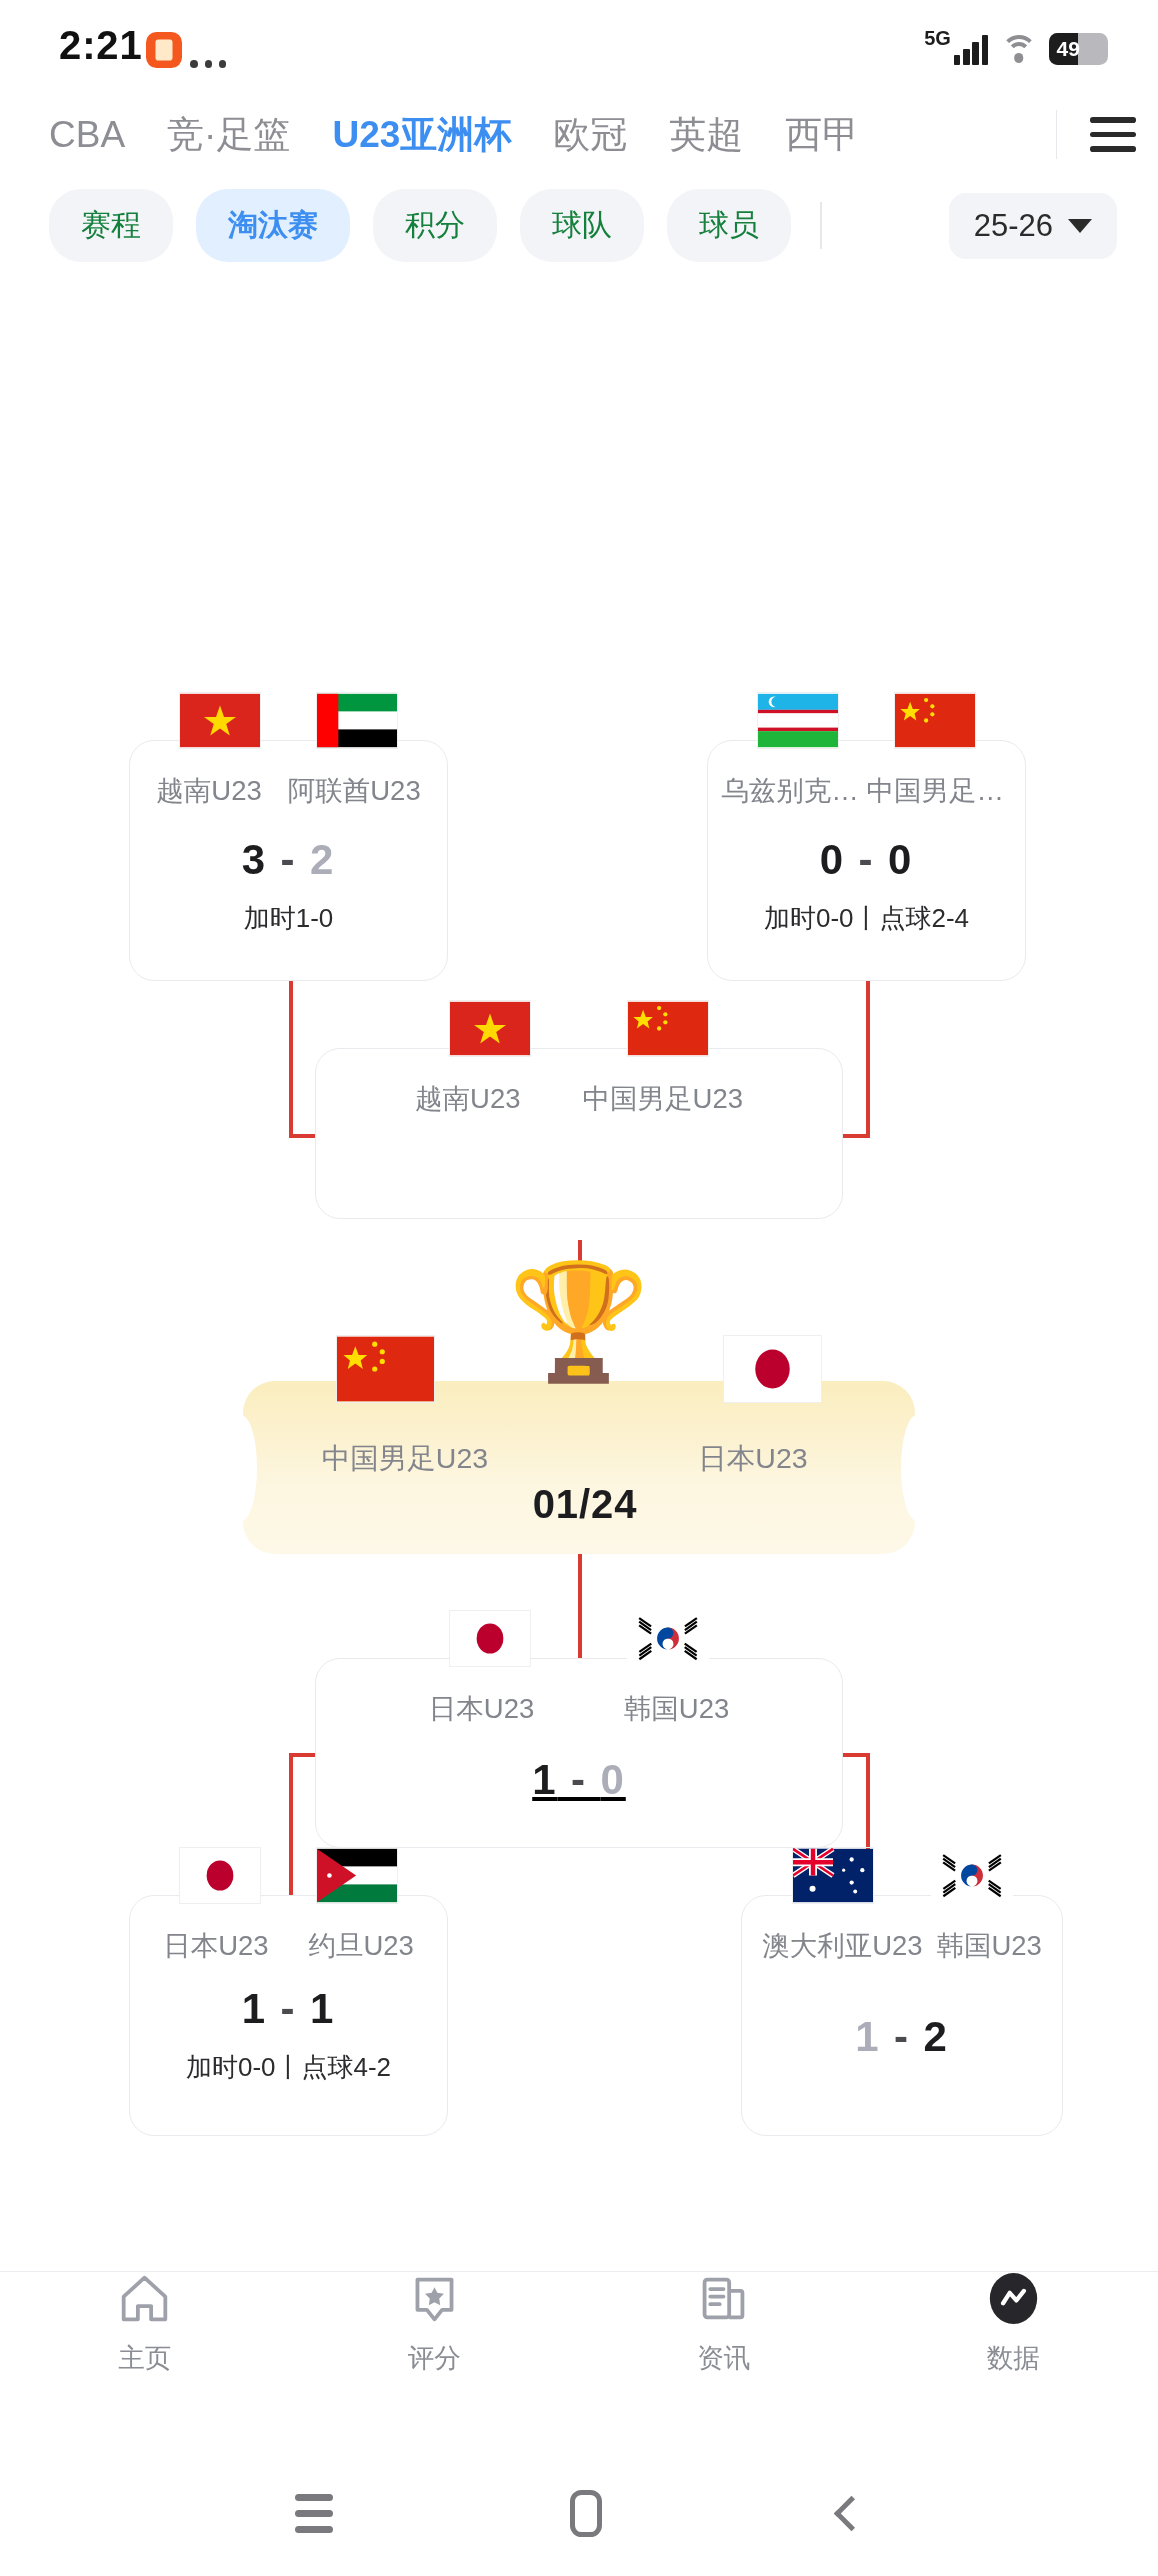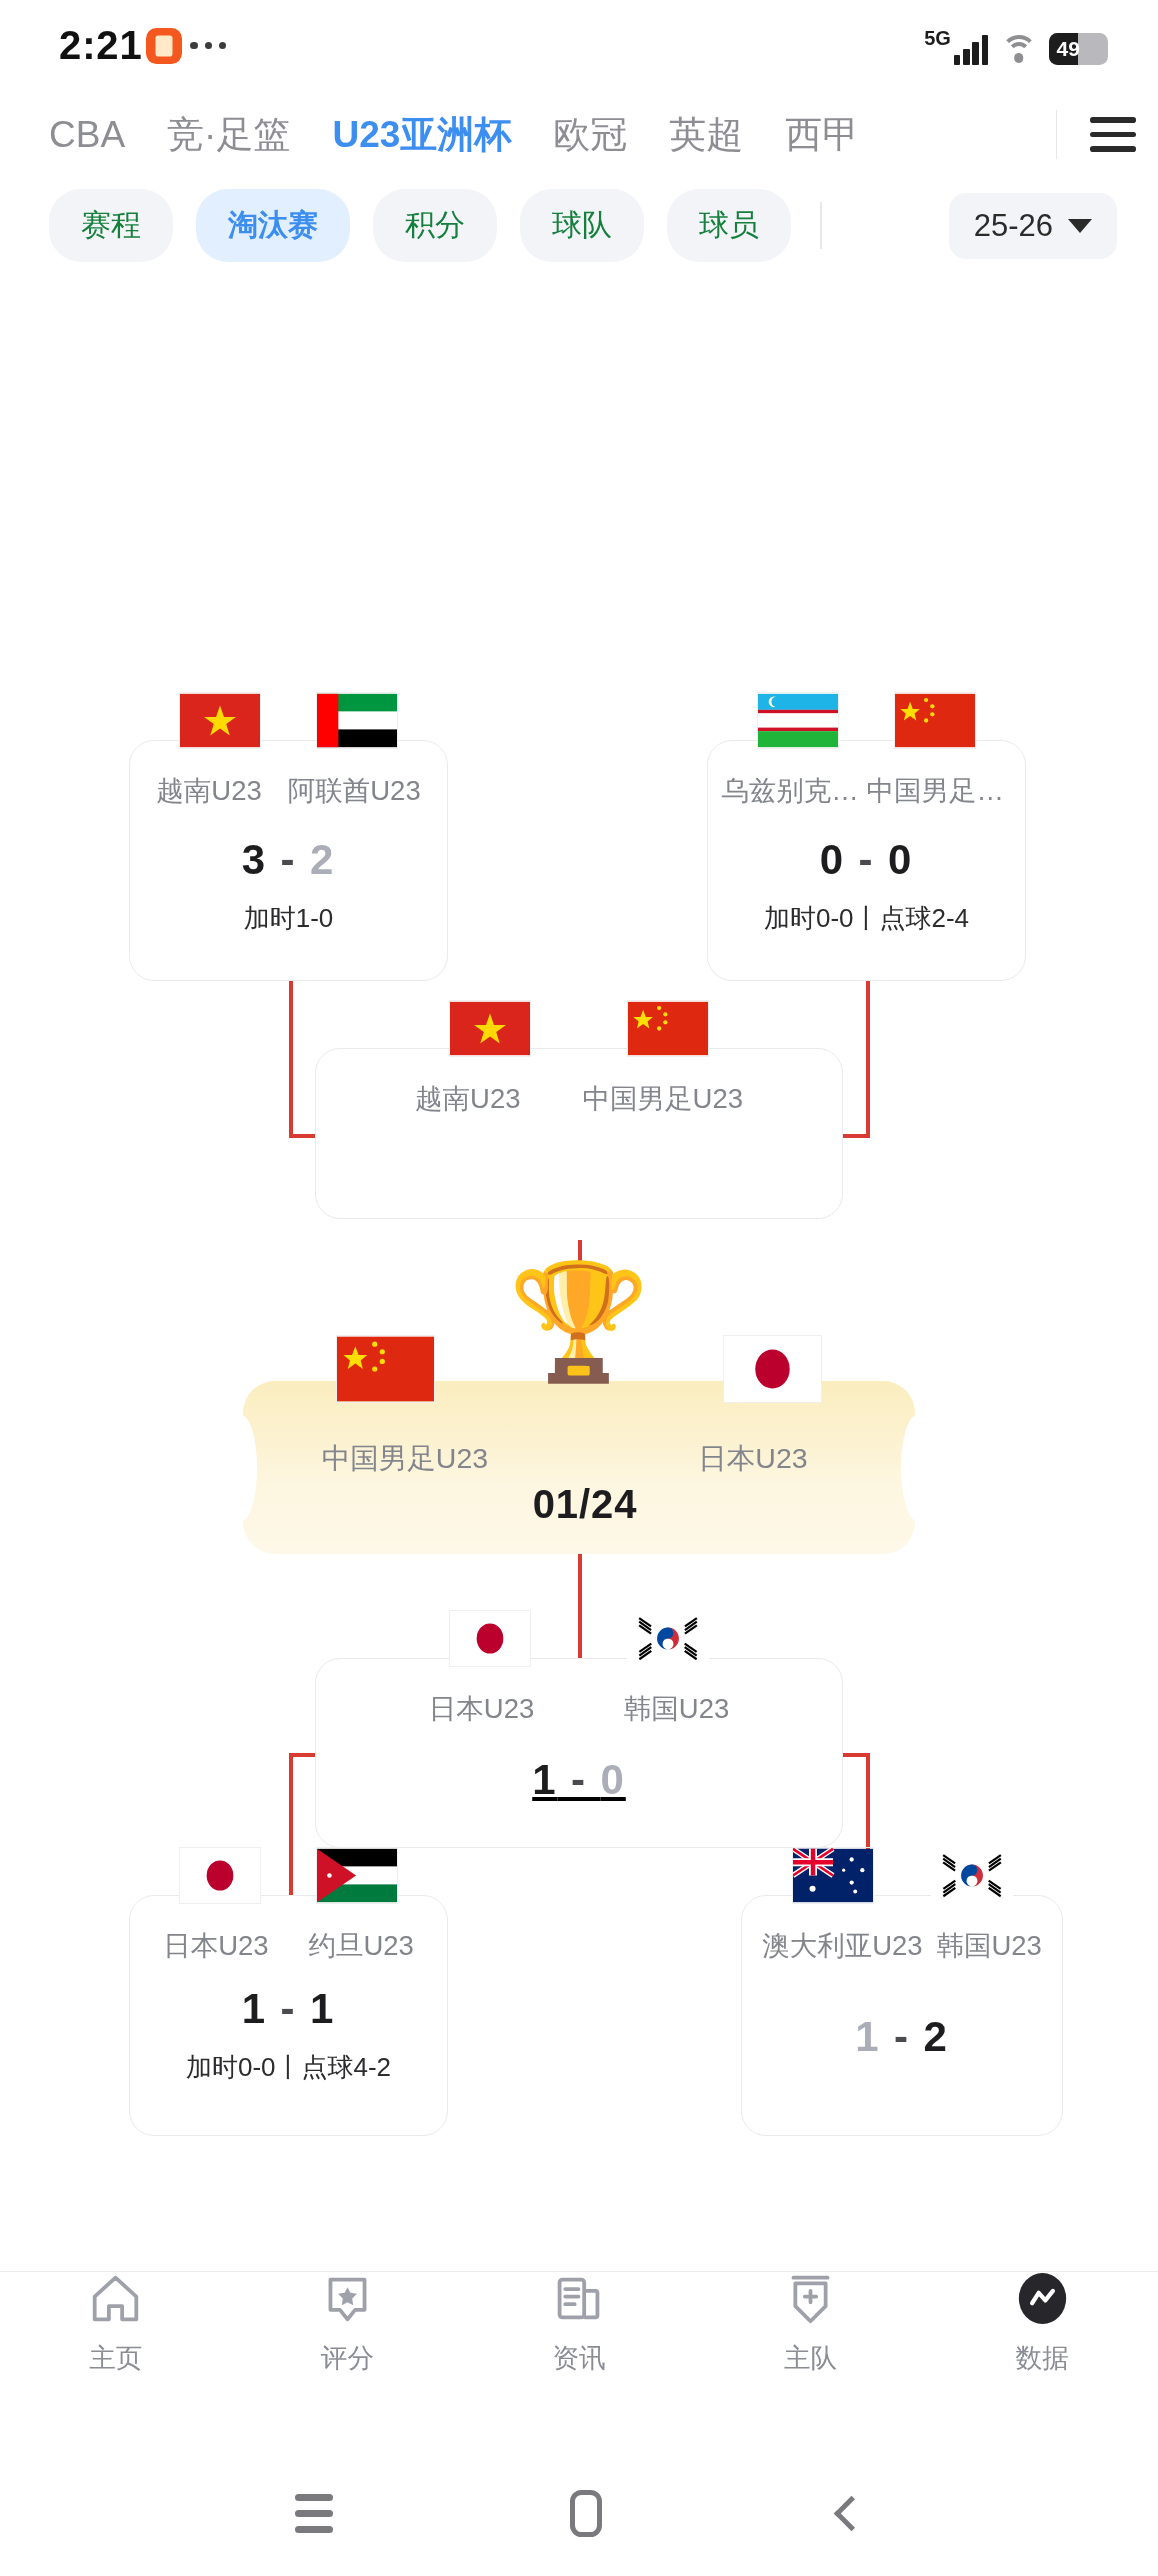--- a/index.html
+++ b/index.html
@@ -7,21 +7,21 @@
     width: 1159px; height: 2576px;
     background: #ffffff;
     font-family: "Liberation Sans", "DejaVu Sans", sans-serif;
     overflow: hidden;
   }
   
   .statusbar {
     height: 91px; display: flex; align-items: center;
     justify-content: space-between; padding: 0 51px 0 59px;
   }
-  .sb-left { display: flex; align-items: center; gap: 3px; }
+  .sb-left { display: flex; align-items: flex-end; gap: 3px; }
   .sb-time { font-size: 40px; font-weight: 600; color: #111; letter-spacing: 0.9px; }
   .sb-appicon {
     width: 36px; height: 36px; border-radius: 10.4px;
     background: #f4581f; position: relative;
   }
   .sb-appicon::after{
     content:""; position:absolute; left:50%; top:50%;
     transform:translate(-50%,-50%);
     width:17px; height:21px; border-radius:2.8px;
     background:#ffe9c9;
@@ -483,30 +483,20 @@
       <svg viewBox="0 0 56 56" width="53" height="53" fill="none" stroke="#9ea1aa" stroke-width="4">
           <rect x="8" y="8" width="26" height="40" rx="3"></rect>
           <path d="M34 20 H46 a2 2 0 0 1 2 2 V46 a2 2 0 0 1 -2 2 H34"></path>
           <path d="M14 18 H28 M14 26 H28 M14 34 H24" stroke-linecap="round"></path>
         </svg>
     </span>
     <span class="navlabel">资讯</span>
   </div>
   <div class="navitem">
     <span class="navicon">
-      <svg viewBox="0 0 56 56" width="53" height="53" fill="none" stroke="#9ea1aa" stroke-width="4">
-          <path d="M10 6 H46" stroke-linecap="round"></path>
-          <path d="M12 12 H44 V36 L28 52 L12 36 Z" stroke-linejoin="round"></path>
-          <path d="M28 20 V32 M22 26 H34" stroke-linecap="round"></path>
-        </svg>
-    </span>
-    <span class="navlabel">主队</span>
-  </div>
-  <div class="navitem">
-    <span class="navicon">
       <svg viewBox="0 0 56 56" width="53" height="53">
           <ellipse cx="28" cy="28" rx="25" ry="27" fill="#26262b"></ellipse>
           <path d="M17 33 L24 22 L31 30 L39 20" stroke="#fff" stroke-width="4.5" fill="none" stroke-linecap="round" stroke-linejoin="round"></path>
         </svg>
     </span>
     <span class="navlabel">数据</span>
   </div>
 </div>
 
 <div class="sysnav">

